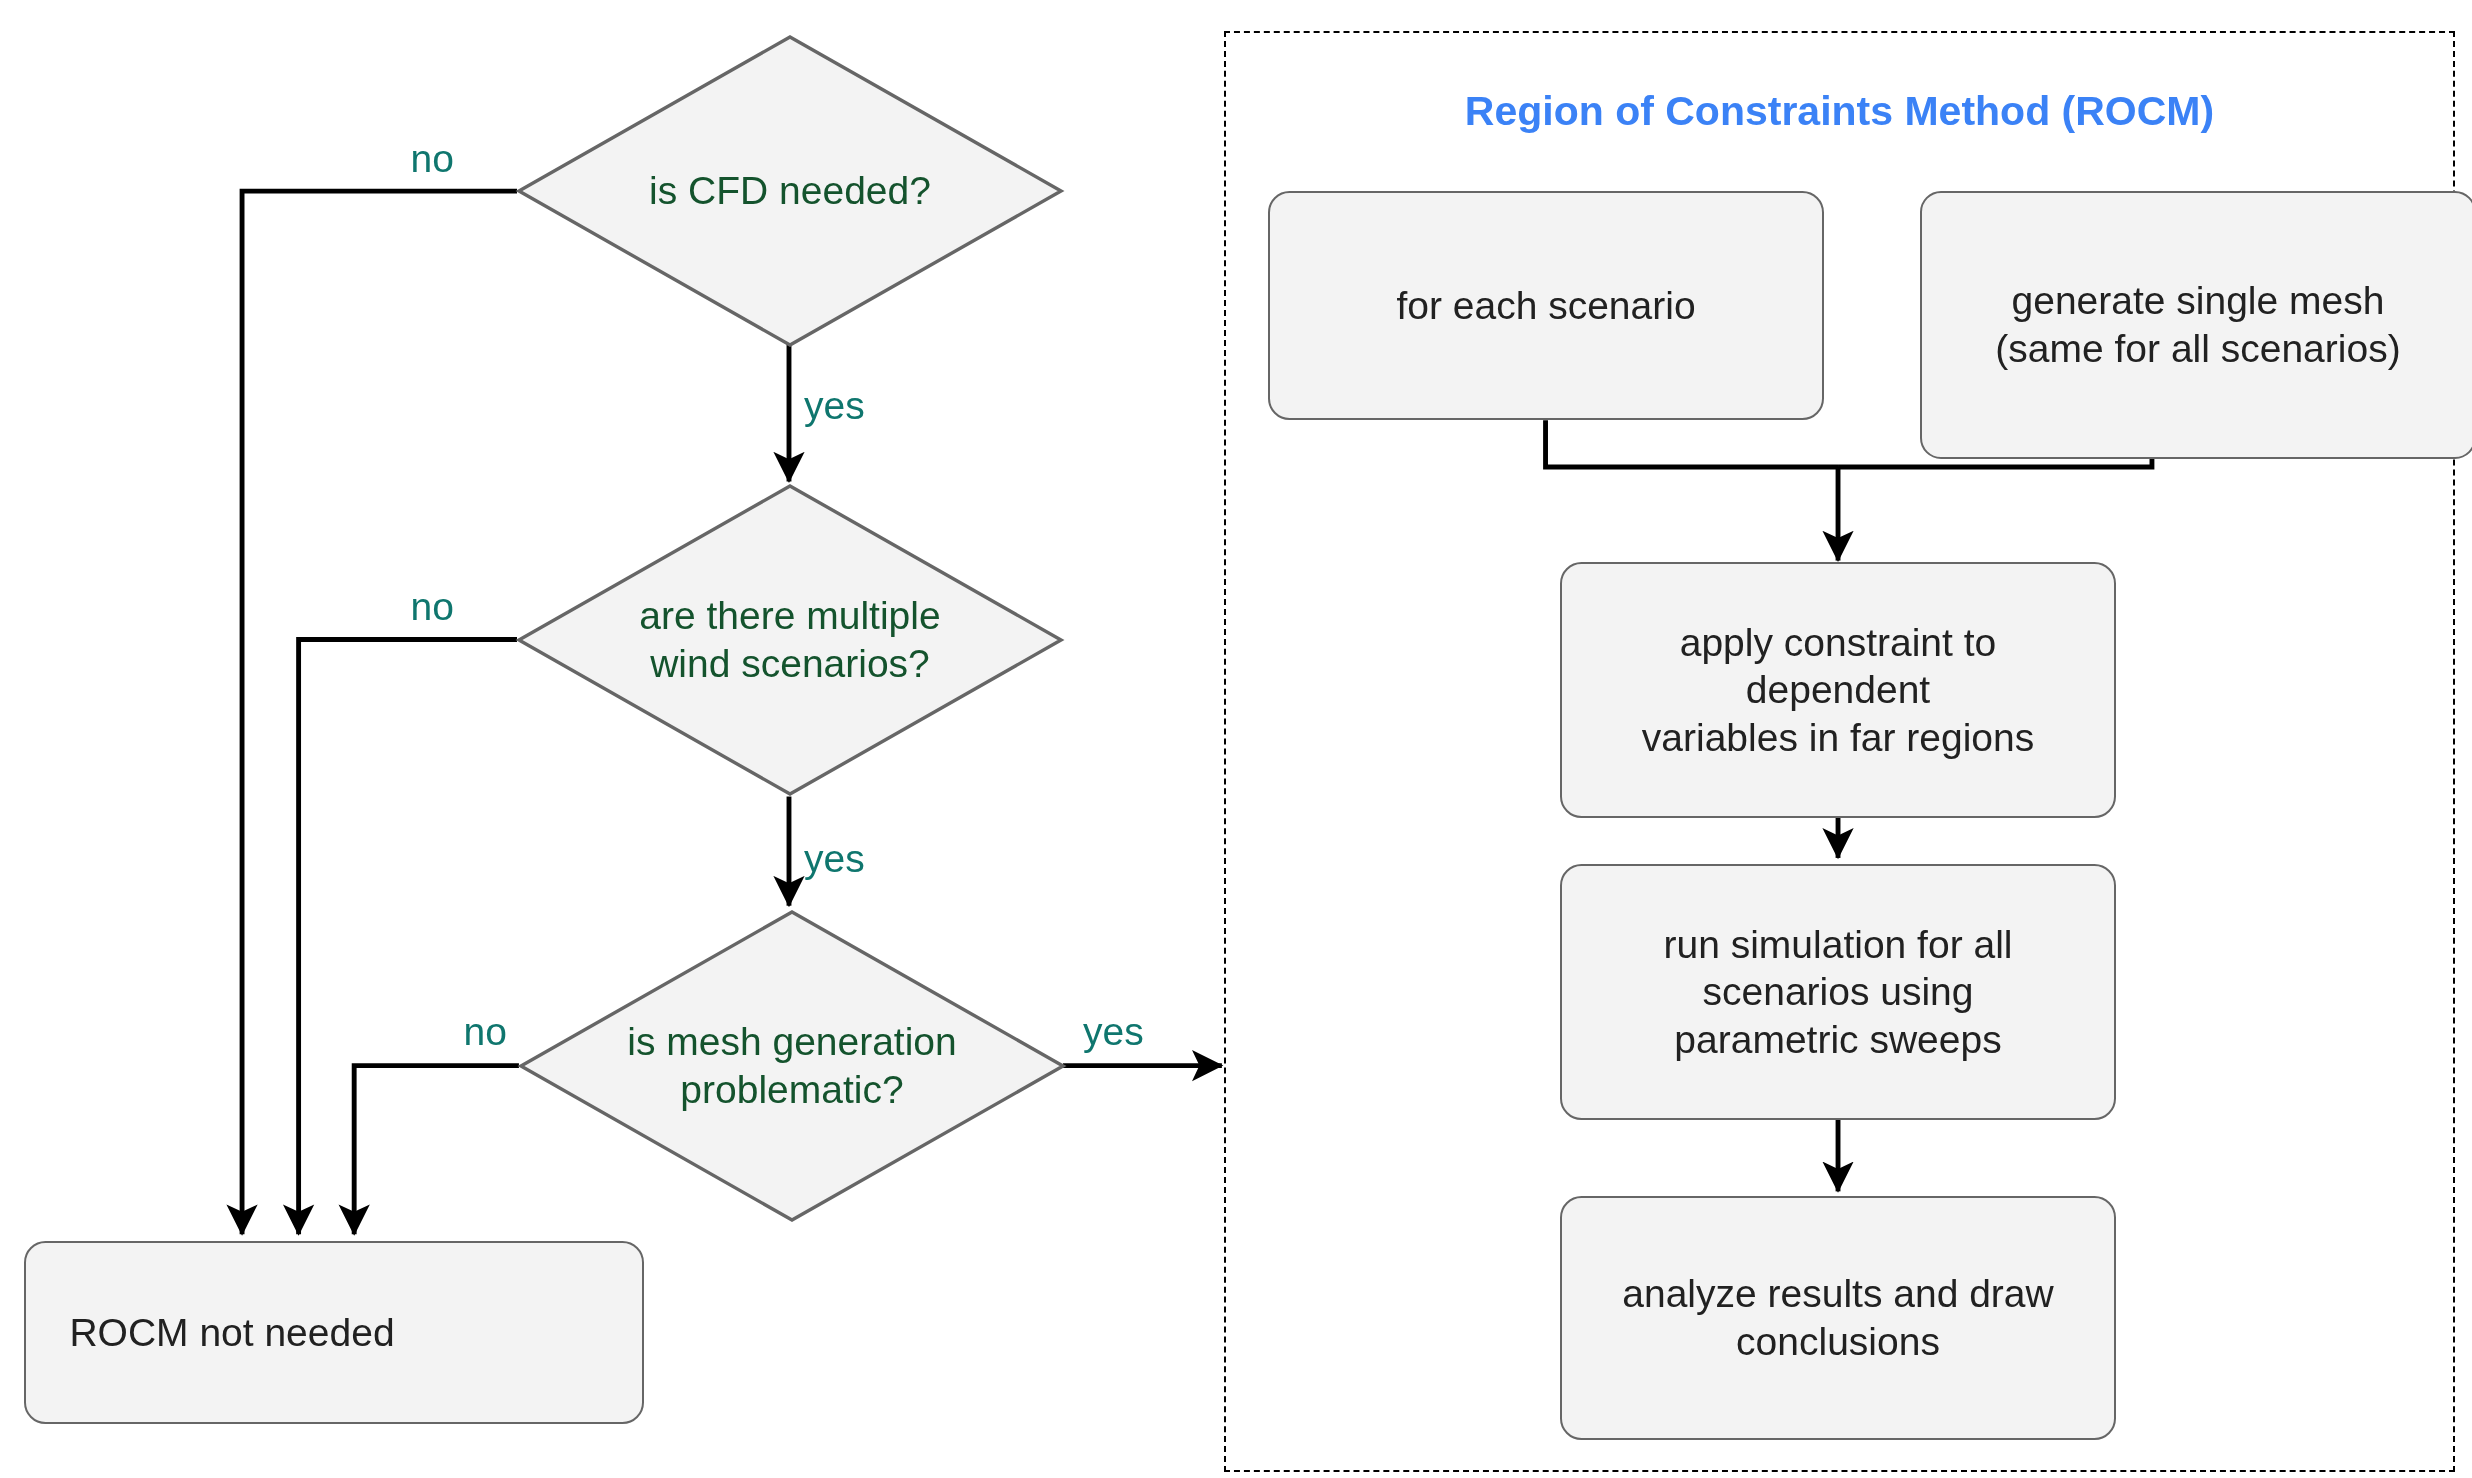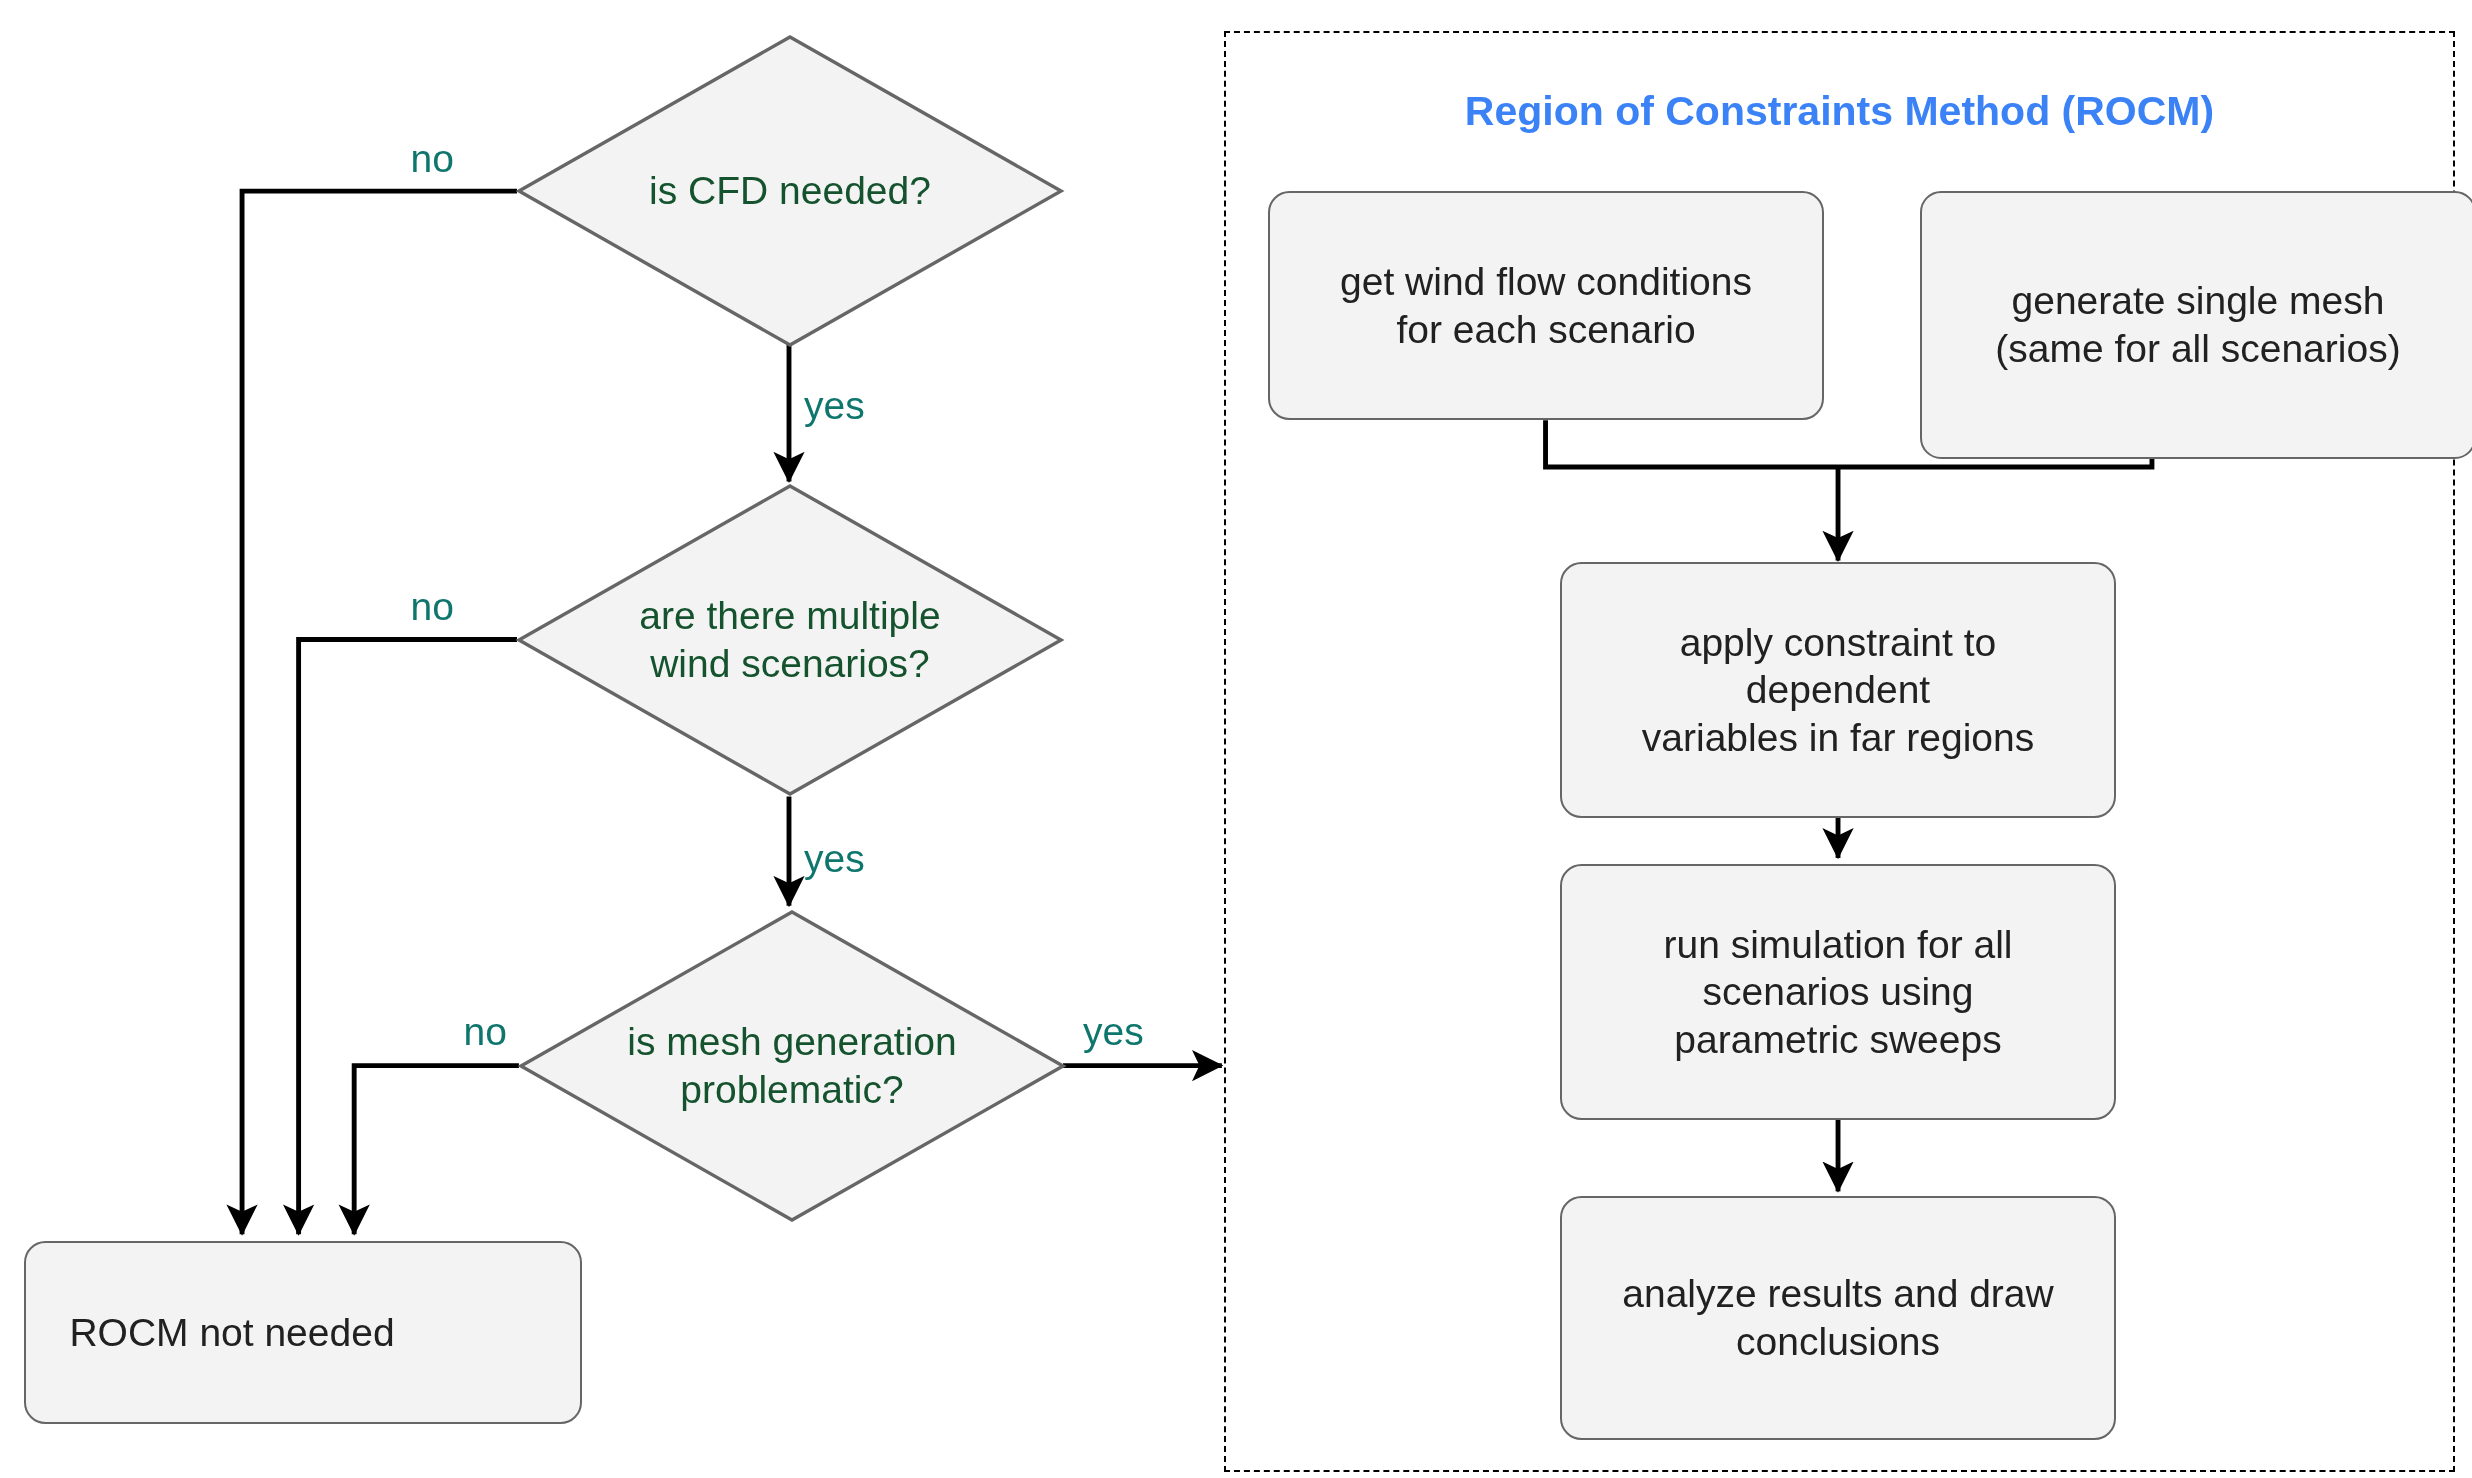--- a/index.html
+++ b/index.html
@@ -157,30 +157,29 @@
     <div class="diamond-label">
       <div>
         <div>is mesh generation</div>
         <div>problematic?</div>
       </div>
     </div>
   </div>
   <div class="edge-label" style="left:507px; top:1010px; transform:translateX(-100%);">no</div>
   <div class="edge-label" style="left:1083px; top:1010px;">yes</div>
 
-  <div class="node proc proc-left" style="left:24.4px; top:1241px; width:558px; height:183px;">
+  <div class="node proc proc-left" style="left:24.4px; top:1241px; width:620px; height:183px;">
     <span>ROCM not needed</span>
   </div>
 
   <div class="group-box" style="left:1224px; top:31px; width:1231px; height:1441px;"></div>
   <div class="group-title" style="left:1224px; top:88px; width:1231px;">Region of Constraints Method (ROCM)</div>
 
   <div class="node proc" style="left:1268px; top:191px; width:556px; height:229px;">
     <div>
-      <div>get wind flow conditions</div>
       <div>for each scenario</div>
     </div>
   </div>
 
   <div class="node proc" style="left:1920px; top:191px; width:556px; height:268px;border-radius:21px;">
     <div>
       <div>generate single mesh</div>
       <div>(same for all scenarios)</div>
     </div>
   </div>

